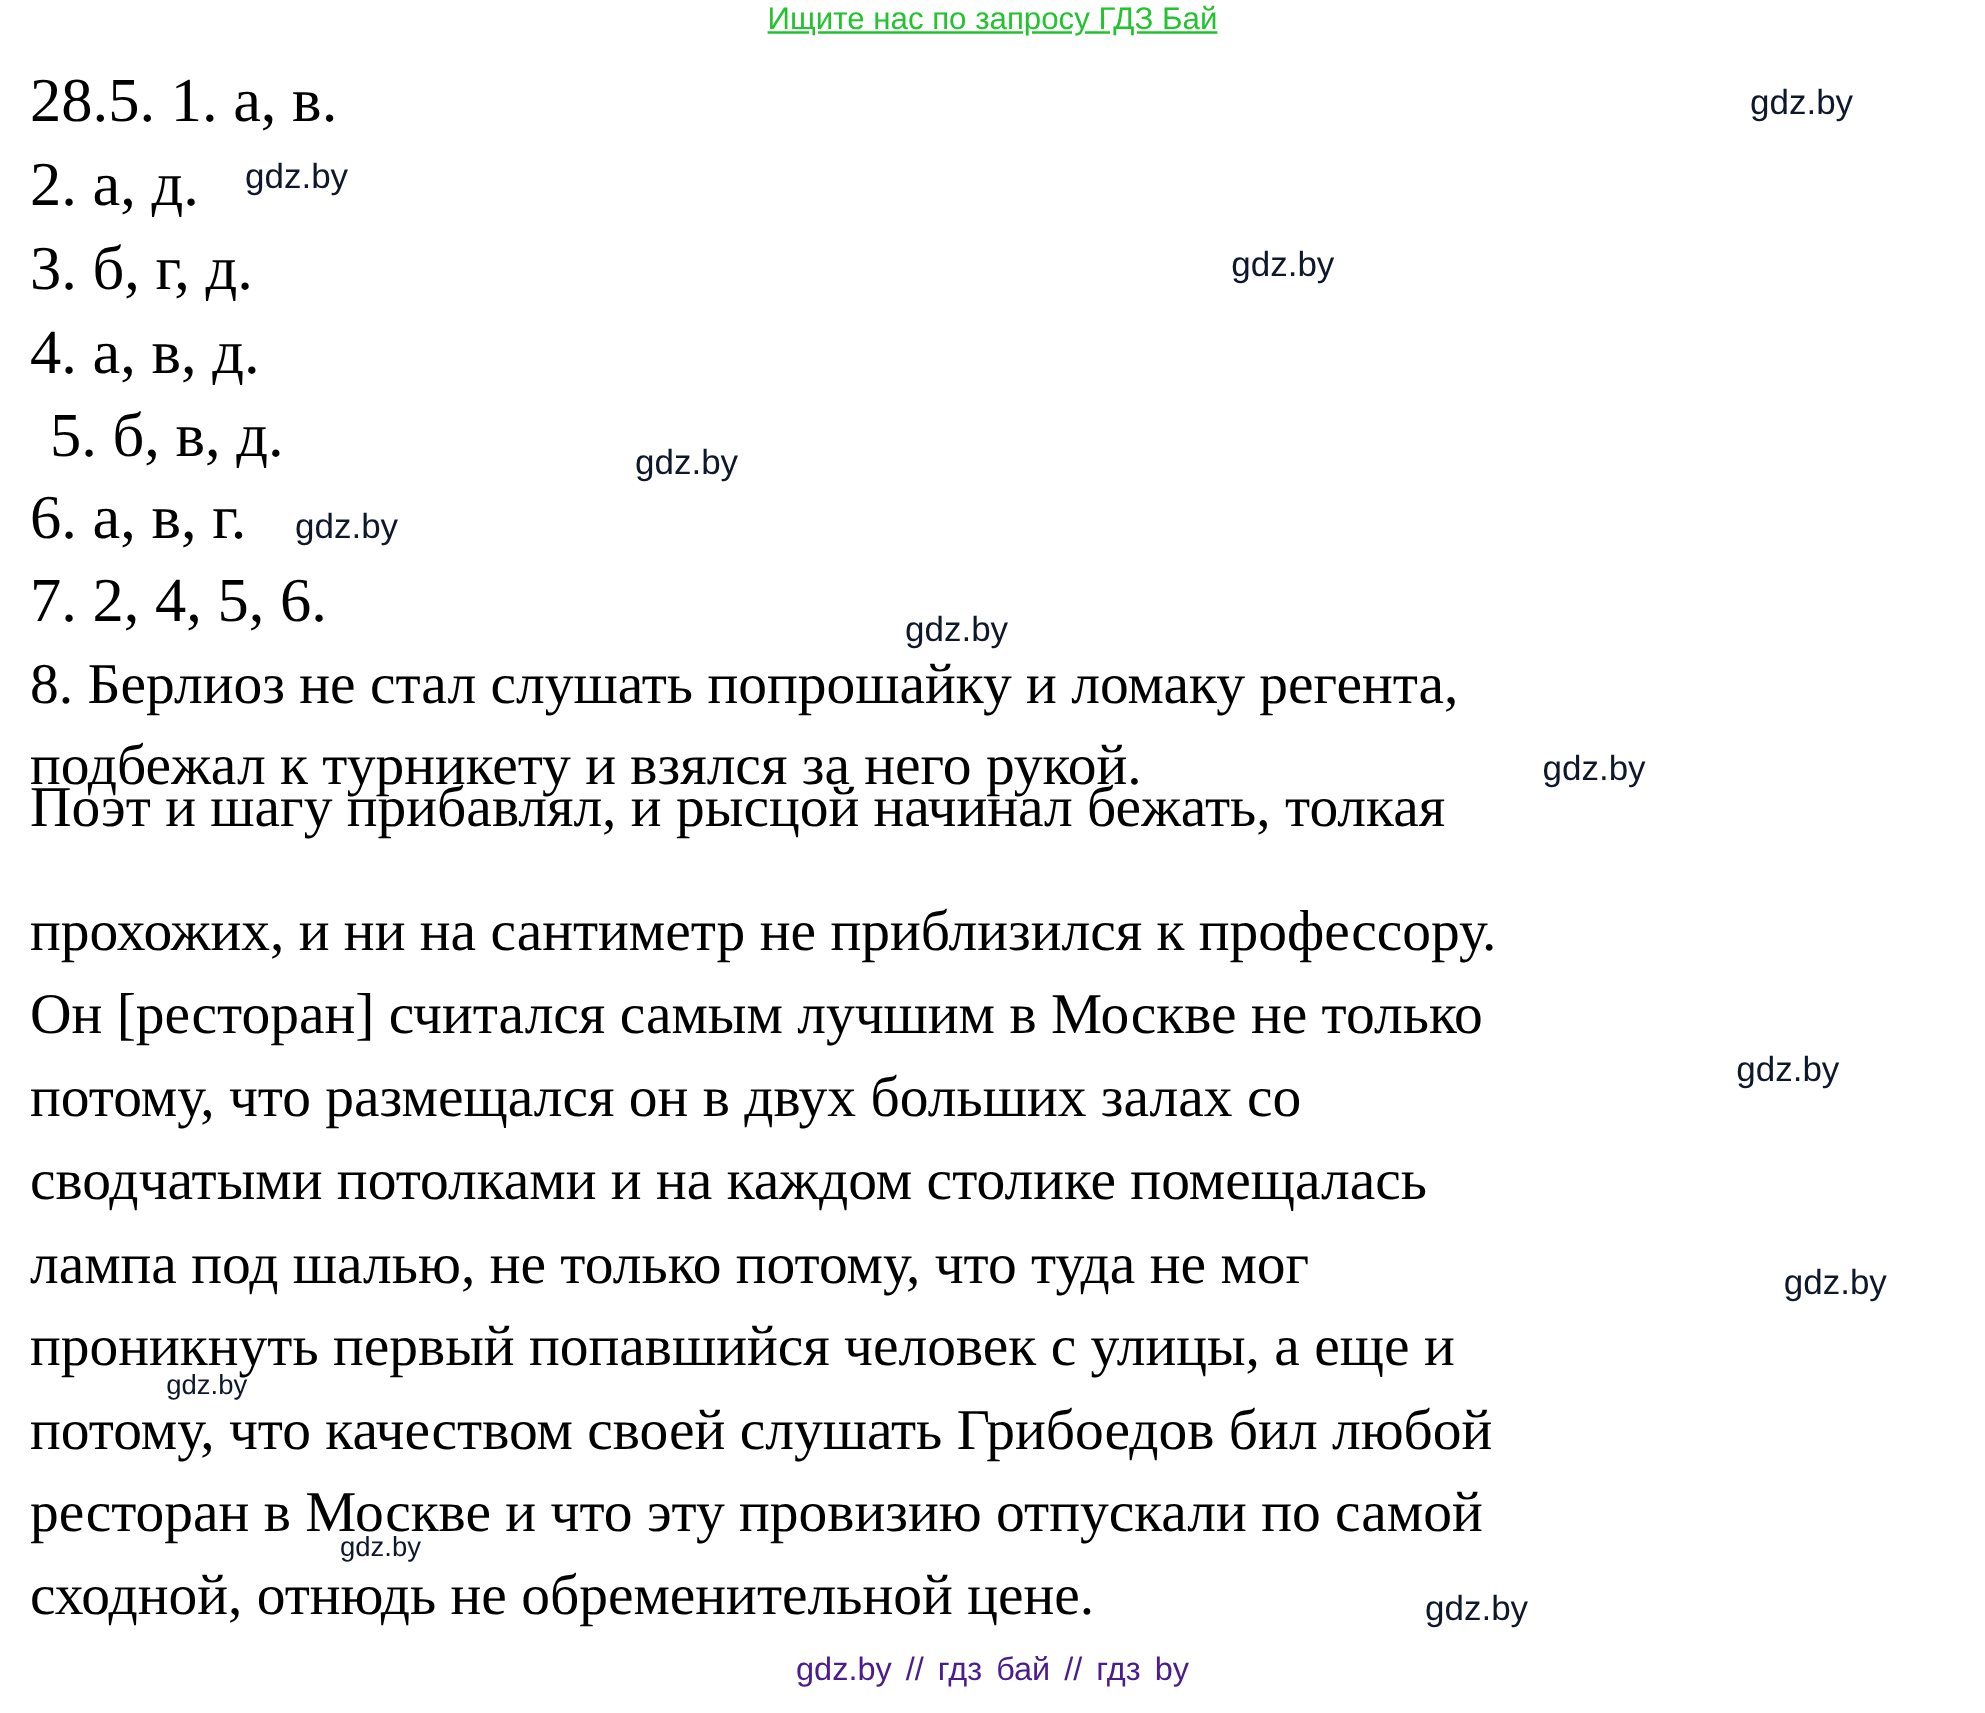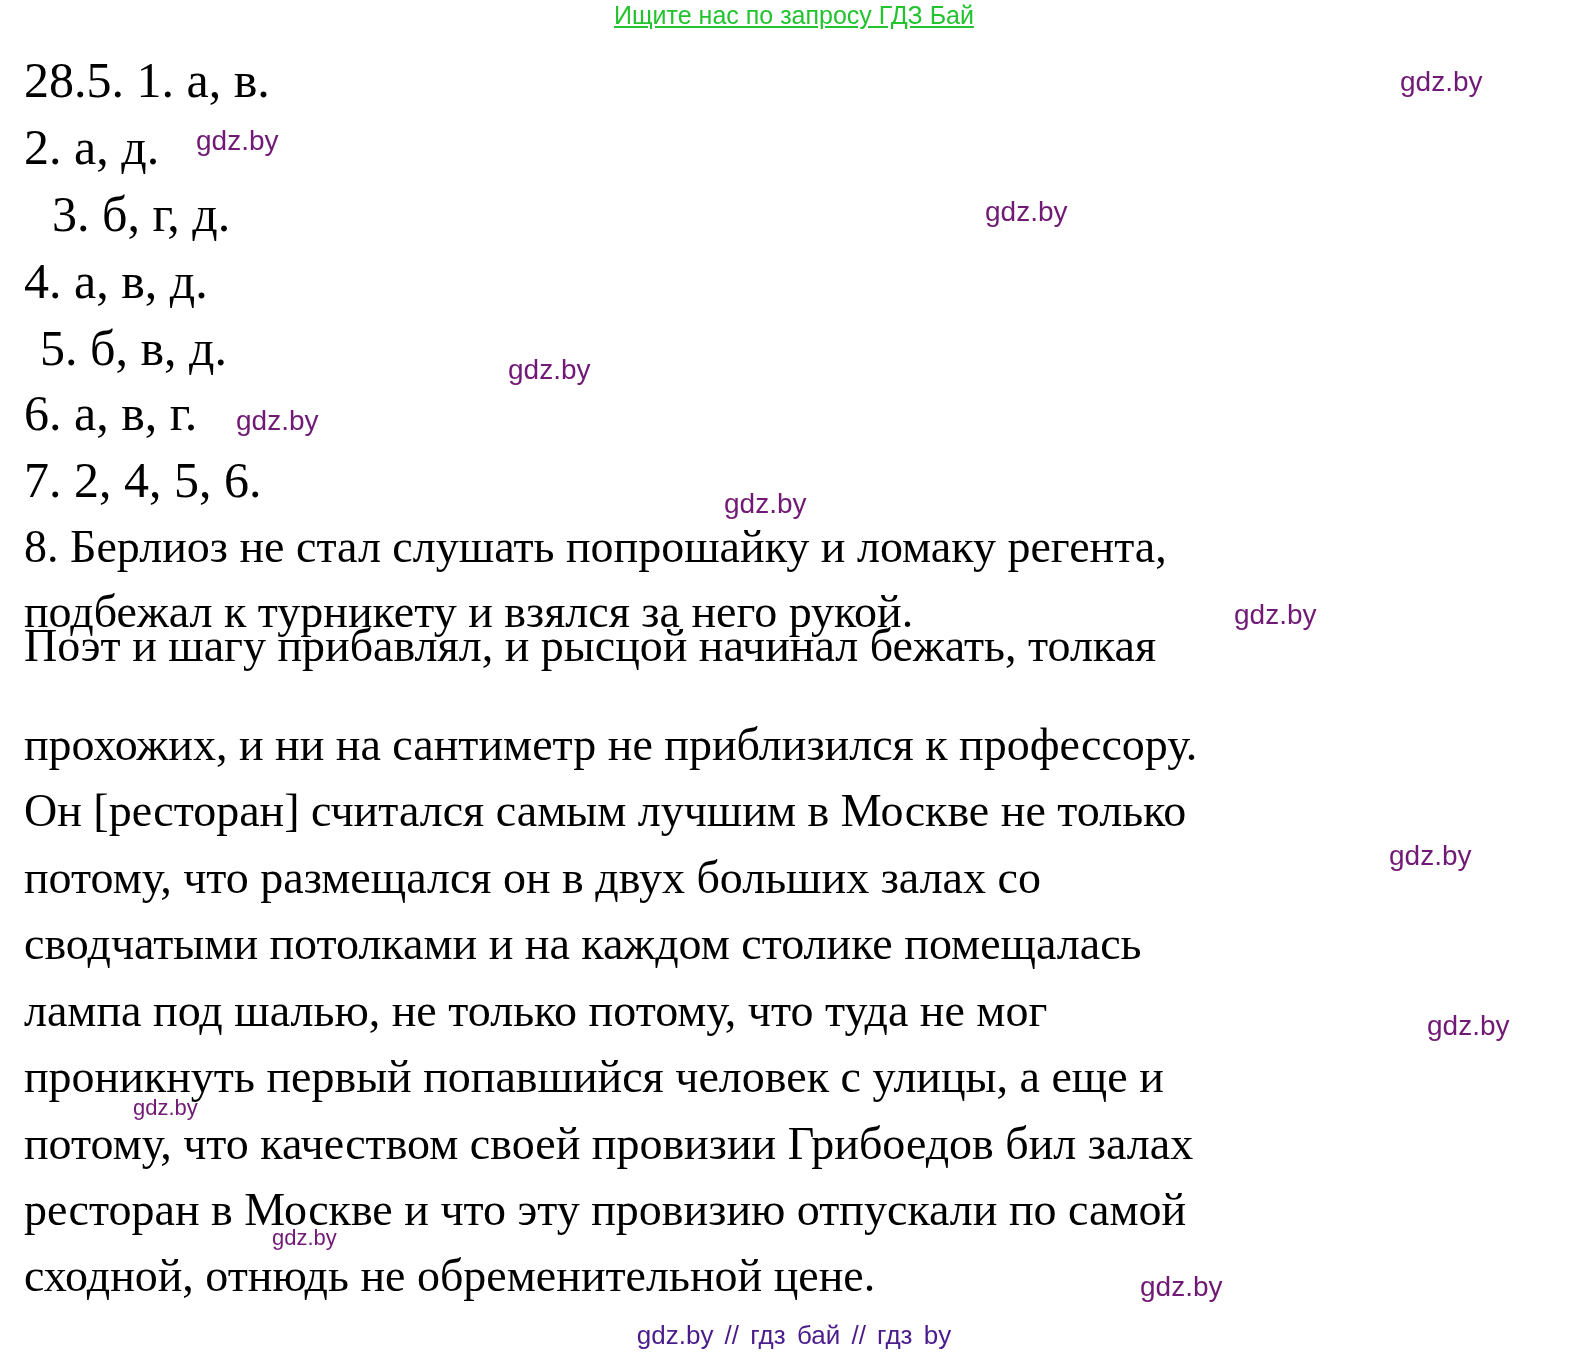--- a/index.html
+++ b/index.html
@@ -11,53 +11,53 @@
     text-decoration: underline;
   }
   .line {
     position: absolute; left: 24px; white-space: nowrap;
     font-family: "Liberation Serif", serif; font-size: 46px; color: #000;
     line-height: 60px;
   }
   .line.short { font-size: 50px; }
   .wm {
     position: absolute; white-space: nowrap;
-    font-family: "Liberation Sans", sans-serif; color: #701a75; line-height: 28px;
+    font-family: "Liberation Sans", sans-serif; color: #0f172a; line-height: 28px;
   }
   .wm.big { font-size: 28px; }
   .wm.small { font-size: 22px; }
   .footer {
     position: absolute; left: 0; top: 1320px; width: 1588px; text-align: center;
     font-family: "Liberation Sans", sans-serif; font-size: 26px; color: #4b1c8c;
     line-height: 30px; word-spacing: 4px;
   }
 </style>
 </head>
 <body>
 
 <div class="top-banner">Ищите нас по запросу ГДЗ Бай</div>
 
 <div>
   <div class="line short" style="top:50px;">28.5. 1. а, в.</div>
   <div class="line short" style="top:117px;">2. а, д.</div>
-  <div class="line short" style="top:184px;margin-left:28px;">3. б, г, д.</div>
+  <div class="line short" style="top:184px;">3. б, г, д.</div>
   <div class="line short" style="top:251px;">4. а, в, д.</div>
   <div class="line short" style="top:318px;margin-left:16px;">5. б, в, д.</div>
   <div class="line short" style="top:383px;">6. а, в, г.</div>
   <div class="line short" style="top:450px;">7. 2, 4, 5, 6.</div>
   <div class="line" style="top:517px;">8. Берлиоз не стал слушать попрошайку и ломаку регента,</div>
   <div class="line" style="top:582px;">подбежал к турникету и взялся за него рукой.</div>
   <div class="line" style="top:616px;">Поэт и шагу прибавлял, и рысцой начинал бежать, толкая</div>
   <div class="line" style="top:715px;text-align:right;">прохожих, и ни на сантиметр не приблизился к профессору.</div>
   <div class="line" style="top:781px;">Он [ресторан] считался самым лучшим в Москве не только</div>
   <div class="line" style="top:848px;">потому, что размещался он в двух больших залах со</div>
   <div class="line" style="top:914px;">сводчатыми потолками и на каждом столике помещалась</div>
   <div class="line" style="top:981px;">лампа под шалью, не только потому, что туда не мог</div>
   <div class="line" style="top:1047px;">проникнуть первый попавшийся человек с улицы, а еще и</div>
-  <div class="line" style="top:1114px;">потому, что качеством своей провизии Грибоедов бил залах</div>
+  <div class="line" style="top:1114px;">потому, что качеством своей слушать Грибоедов бил любой</div>
   <div class="line" style="top:1180px;">ресторан в Москве и что эту провизию отпускали по самой</div>
   <div class="line" style="top:1246px;">сходной, отнюдь не обременительной цене.</div>
 </div>
 
 <div>
   <span class="wm big" style="left:1400px; top:68px;">gdz.by</span>
   <span class="wm big" style="left:196px; top:127px;">gdz.by</span>
   <span class="wm big" style="left:985px; top:198px;">gdz.by</span>
   <span class="wm big" style="left:508px; top:356px;">gdz.by</span>
   <span class="wm big" style="left:236px; top:407px;">gdz.by</span>

